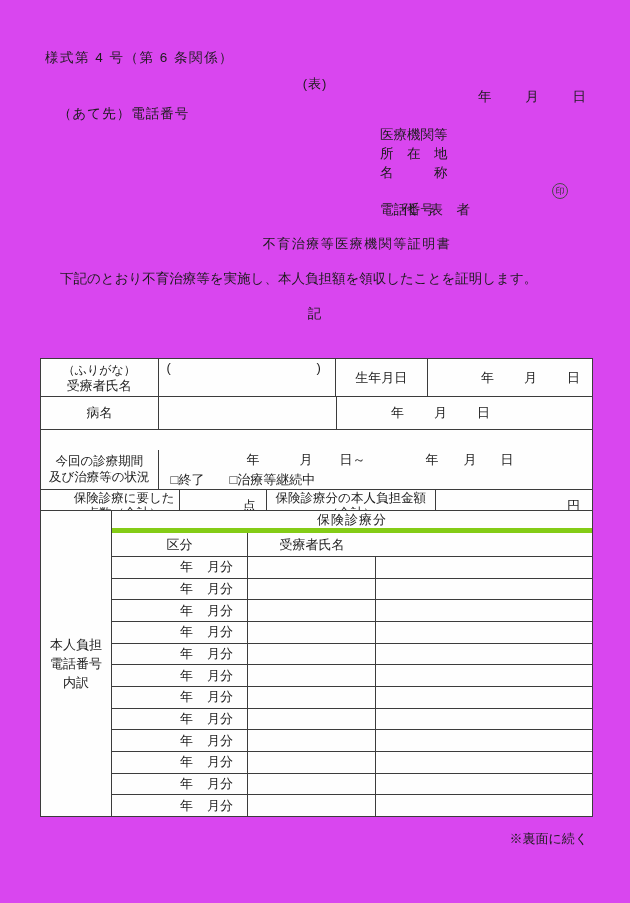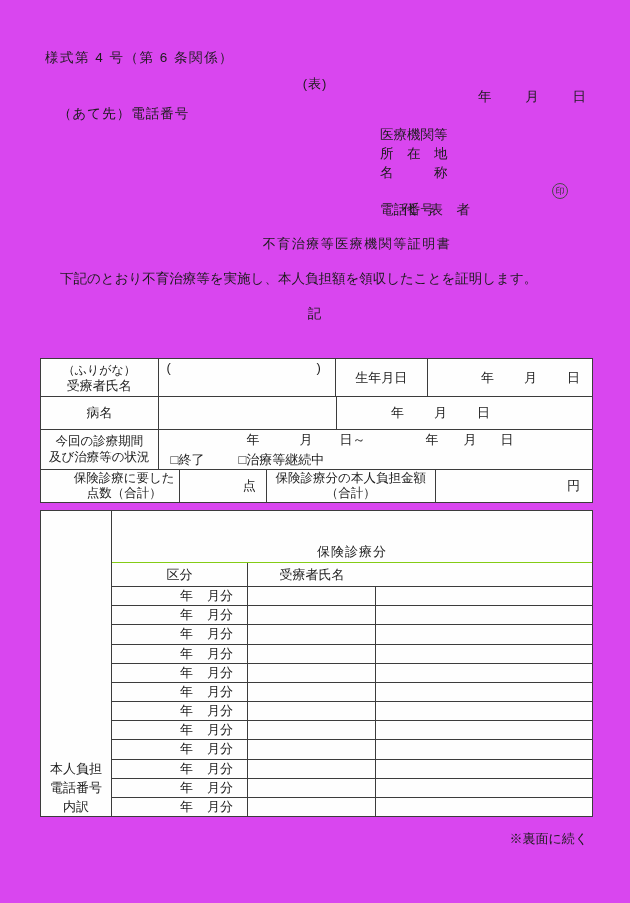--- a/index.html
+++ b/index.html
@@ -31,42 +31,42 @@
   
   .tbl { position:absolute; border:1px solid #3c3c3c; background:#fefefe; font-size:13px; }
   .trow { display:flex; border-bottom:1px solid #3c3c3c; }
   .trow:last-child { border-bottom:none; }
   .tcell { border-right:1px solid #3c3c3c; display:flex; align-items:center; justify-content:center; }
   .tcell:last-child { border-right:none; }
   .two-line { flex-direction:column; font-size:12.5px; line-height:15.5px; text-align:center; }
 
   
   #table1 { left:40px; top:358px; width:553px; }
-  .r1 { height:38px; } .r2 { height:33px; } .r3 { height:40px; } .r4 { height:32px;margin-left:28px; }
+  .r1 { height:38px; } .r2 { height:33px; } .r3 { height:40px;margin-top:20px; } .r4 { height:32px;margin-left:28px; }
   .cA { width:118px; }
   .name-cell { flex-direction:column; line-height:15px; }
   .furigana { font-size:12px; }
   .paren-cell { width:178px; position:relative; align-items:flex-start; justify-content:flex-start; }
   .paren-open { position:absolute; left:8px; top:1px; }
   .paren-close { position:absolute; right:14px; top:1px; }
   .cC { width:92px; }
   .cD { width:165px; justify-content:flex-end; gap:30px; padding-right:12px; }
   .period-cell { width:435px; flex-direction:column; align-items:stretch; justify-content:center; }
   .period-line { display:flex; height:20px; line-height:20px; }
-  .status-line { display:flex; height:20px; line-height:20px; padding-left:12px; gap:34px; }
+  .status-line { display:flex; height:20px; line-height:20px; padding-left:12px; gap:25px; }
   .pt-cell { width:91px; justify-content:flex-end; padding-right:10px; }
   .copay-cell { width:179px; }
   .yen-cell { width:165px; justify-content:flex-end; padding-right:12px; }
 
   
   #table2 { left:40px; top:510px; width:553px; height:307px; display:flex; }
   .side-cell { width:73px; border-right:1px solid #3c3c3c; display:flex; flex-direction:column;
-               align-items:center; justify-content:flex-end; line-height:19px; }
+               align-items:center; justify-content:center; line-height:19px; }
   .t2-right { width:480px; display:flex; flex-direction:column; }
-  .t2-h1 { height:22px; border-bottom:1px solid #84cc16; display:flex; align-items:center; justify-content:center; letter-spacing:1px;margin-top:30px; }
+  .t2-h1 { height:22px; border-bottom:5px solid #84cc16; display:flex; align-items:center; justify-content:center; letter-spacing:1px; }
   .t2-h2 { height:24px; border-bottom:1px solid #3c3c3c; display:flex; }
   .t2-rows { flex:1; display:flex; flex-direction:column; }
   .t2-row { flex:1; display:flex; border-bottom:1px solid #3c3c3c; }
   .t2-row:last-child { border-bottom:none; }
   .c1 { width:136px; } .c2 { width:128px; } .c3 { width:216px; }
   .kubun-data { justify-content:flex-end; gap:14px; padding-right:14px; }
 
   .footer-note { top:830px; left:0; width:588px; text-align:right; font-size:13px; }
 </style>
 </head>

